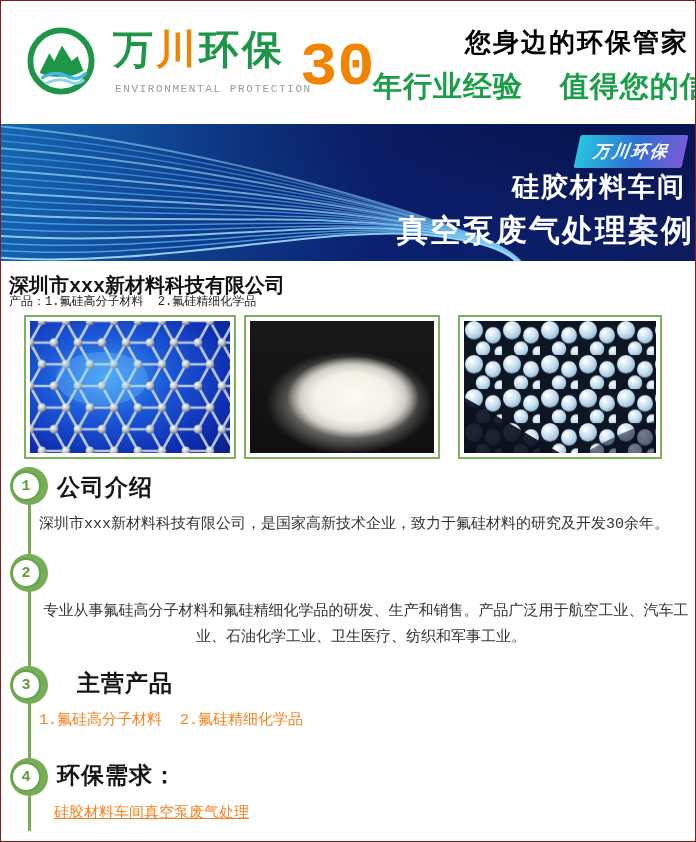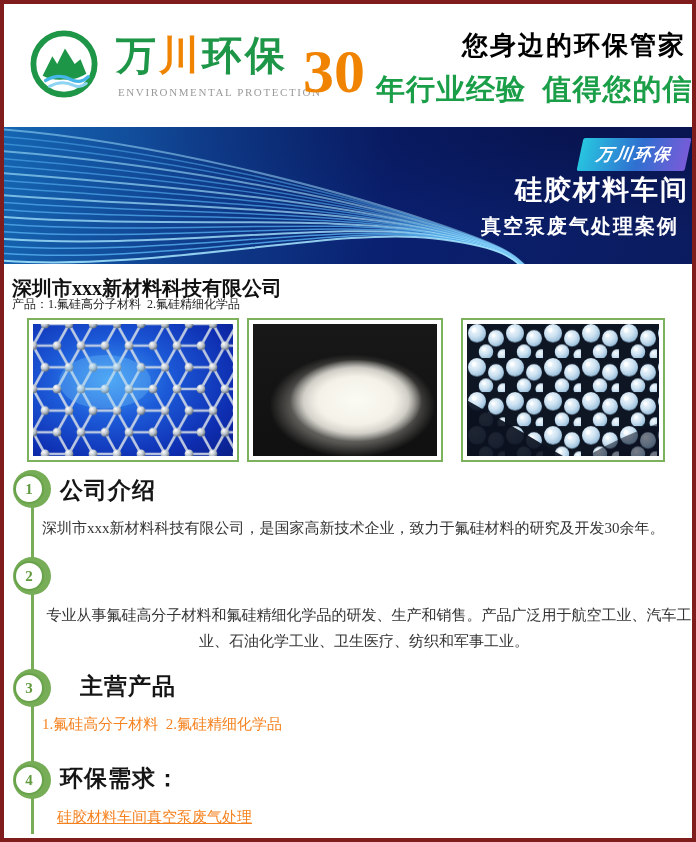--- a/index.html
+++ b/index.html
@@ -1,17 +1,17 @@
 <!DOCTYPE html>
 <html><head>
 <meta charset="utf-8">
 <style>
   html,body{margin:0;padding:0;background:#fff;}
   .page{position:relative;width:696px;height:842px;background:#fff;overflow:hidden;
-        font-family:Liberation Serif, serif;border:4px solid #7f1d1d;box-sizing:border-box;}
+        font-family:Liberation Mono, monospace;border:1px solid #7f1d1d;box-sizing:border-box;}
   .abs{position:absolute;}
   .pre{white-space:pre;}
 
   
   .logo-circle{left:26px;top:26px;width:68px;height:68px;}
   .brand{left:112px;top:30px;font-size:40px;font-weight:bold;letter-spacing:3px;line-height:1.1;}
   .brand .g{color:#1e9648;} .brand .o{color:#f08300;}
   .brand-en{left:114px;top:82px;font-size:11px;color:#9a9a9a;letter-spacing:1.6px;}
   .years-num{left:299px;top:36px;font-size:62px;line-height:1;font-weight:bold;color:#f08300;}
   .years-txt{left:372px;top:66px;font-size:29px;font-weight:bold;color:#1a9e48;letter-spacing:1px;}
@@ -23,21 +23,21 @@
             radial-gradient(ellipse at 85% 0%, rgba(5,12,60,.55) 0%, rgba(5,12,60,0) 55%),
             linear-gradient(100deg,#1566b2 0%,#0f3f8e 28%,#0a2070 55%,#0b1b5e 100%);
           overflow:hidden;}
   .banner svg{position:absolute;left:0;top:0;}
   .banner-badge{position:absolute;right:12px;top:11px;padding:5px 16px;
           background:linear-gradient(95deg,#27c6e0 0%,#2f6fd0 55%,#7a5bd8 100%);
           transform:skewX(-12deg);border-radius:2px;}
   .banner-badge span{display:block;transform:skewX(4deg);color:#fff;font-size:17px;
           font-weight:bold;font-style:italic;letter-spacing:2px;}
   .banner-t1{position:absolute;right:11px;top:45px;color:#fff;font-size:27px;font-weight:bold;letter-spacing:2px;}
-  .banner-t2{position:absolute;right:21px;top:86px;color:#fff;font-size:20px;font-weight:bold;letter-spacing:2px;}
+  .banner-t2{position:absolute;right:3px;top:86px;color:#fff;font-size:31px;font-weight:bold;letter-spacing:2px;}
 
   
   .company-name{left:8px;top:271px;font-size:20px;font-weight:bold;color:#111;}
   .company-products{left:8px;top:292px;font-size:12px;color:#222;}
 
   .photo{top:314px;height:144px;background:#fff;border:2px solid #7cb15e;padding:4px;box-sizing:border-box;}
   .photo>div,.photo>svg{width:100%;height:100%;display:block;}
   .photo1{left:23px;width:212px;}
   .photo2{left:243px;width:196px;}
   .photo3{left:457px;width:204px;}

